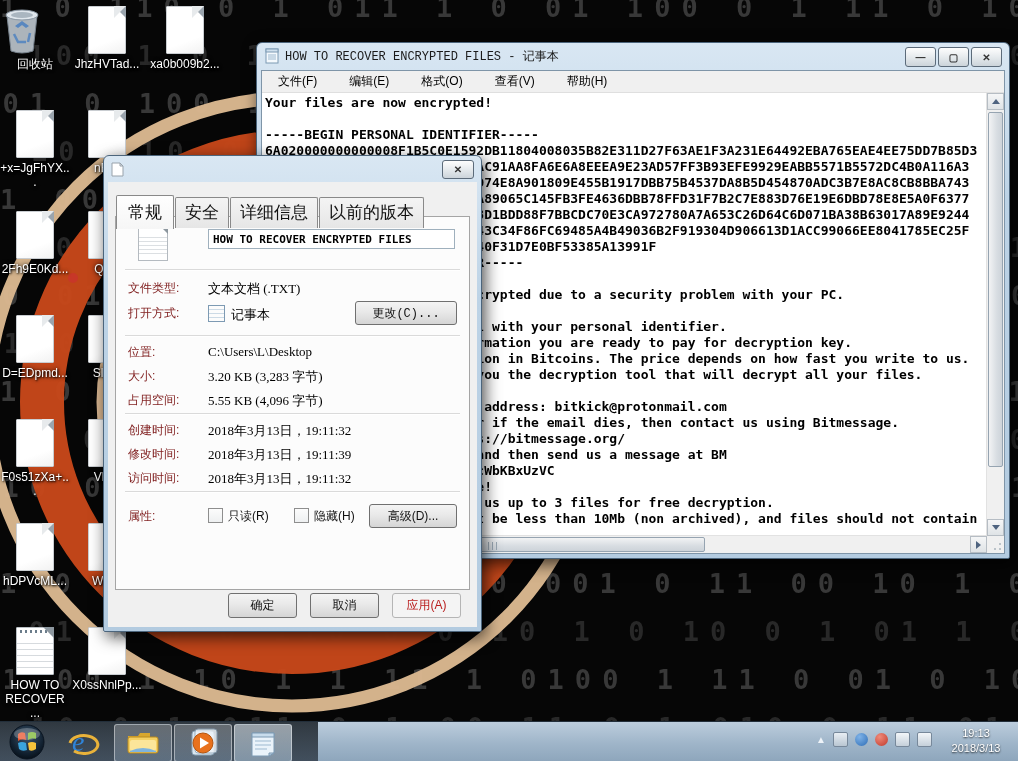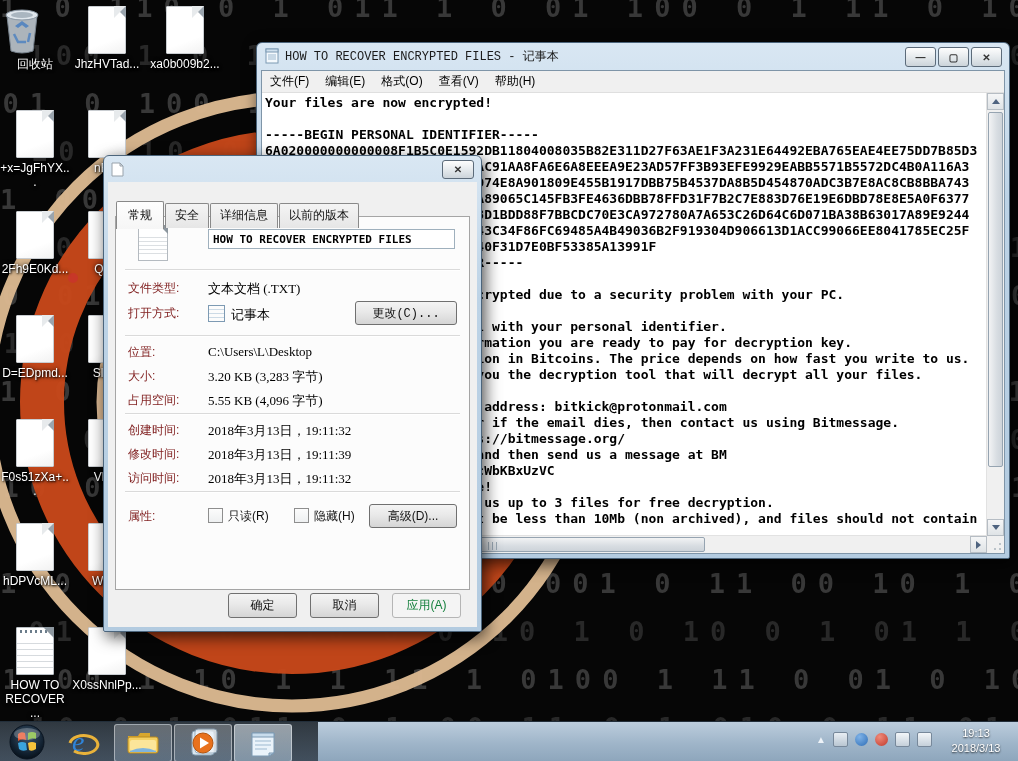--- a/index.html
+++ b/index.html
@@ -38,21 +38,21 @@
   .wbtn{width:29px;height:18px;border:1px solid #5c6b7a;border-radius:3px;
         background:linear-gradient(#fdfdfd,#e8ecef 45%,#ccd4da);display:flex;align-items:center;
         justify-content:center;font-size:10px;color:#333;font-weight:bold;}
   .wbtn.small{width:30px;height:17px;}
 
   
   #notepad{left:256px;top:42px;width:752px;height:515px;z-index:10;}
   .np-client{position:absolute;left:4px;right:4px;top:27px;bottom:4px;background:#fff;border:1px solid #7f95a8;}
   .np-menubar{position:absolute;left:0;right:0;top:0;height:21px;background:#f0f0f0;
               border-bottom:1px solid #dfdfdf;display:flex;align-items:center;font-size:12px;color:#000;}
-  .np-menu-item{padding:0 8px;line-height:21px;}
+  .np-menu-item{padding:0 16px;line-height:21px;}
   .np-text{position:absolute;left:0;top:22px;right:17px;bottom:17px;overflow:hidden;
            font-family:"DejaVu Sans Mono",monospace;font-weight:bold;font-size:13px;line-height:16px;
            white-space:pre;color:#000;padding:2px 12px 0 3px;margin:0;}
   .sb-track{position:absolute;background:#f0f0f0;}
   .np-vscroll{top:22px;right:0;width:17px;bottom:17px;border-left:1px solid #e2e2e2;}
   .np-hscroll{left:0;bottom:0;height:17px;right:17px;border-top:1px solid #e2e2e2;}
   .sb-btn{position:absolute;width:17px;height:17px;background:linear-gradient(#f5f6f7,#dfe3e6);
           border:1px solid #b6bdc4;box-sizing:border-box;display:flex;align-items:center;justify-content:center;}
   .arr{width:0;height:0;border-style:solid;}
   .arr-up{border-width:0 4px 5px 4px;border-color:transparent transparent #4e6380 transparent;}
@@ -65,38 +65,38 @@
   .np-hthumb{top:1px;bottom:1px;left:19px;width:424px;background:linear-gradient(#f2f3f4,#d8dde2 60%,#cdd3d9);}
   .grip{position:absolute;left:50%;top:4px;width:10px;height:8px;margin-left:-5px;
         background-image:repeating-linear-gradient(90deg,#9aa7b3 0,#9aa7b3 1px,transparent 1px,transparent 4px);}
   .np-corner{position:absolute;right:0;bottom:0;width:17px;height:17px;background:#f0f0f0;}
   .np-corner i{position:absolute;width:2px;height:2px;background:#aab4bd;border-radius:50%;}
 
   
   #propdlg{left:103px;top:155px;width:377px;height:475px;z-index:20;}
   .dlg-body{position:absolute;left:4px;right:4px;top:26px;bottom:4px;background:#f0f0f0;}
   .tabs{position:absolute;left:8px;top:12px;display:flex;align-items:flex-end;z-index:3;}
-  .tab{font-size:12px;padding:3px 9px 4px;border:1px solid #898989;border-bottom:none;
-       background:linear-gradient(#f4f4f4,#e6e6e6);margin-right:1px;border-radius:2px 2px 0 0;color:#111;margin-top:6px;}
+  .tab{font-size:17px;padding:3px 9px 4px;border:1px solid #898989;border-bottom:none;
+       background:linear-gradient(#f4f4f4,#e6e6e6);margin-right:1px;border-radius:2px 2px 0 0;color:#111;}
   .tab.active{background:linear-gradient(#fefefe,#f6f6f6);padding:5px 11px 5px;position:relative;top:1px;}
   .page{position:absolute;left:7px;right:7px;top:34px;height:372px;background:#fcfcfc;
         border:1px solid #a5a5a5;font-size:12px;color:#111;}
   .prow{position:absolute;left:0;right:0;}
   .plabel{position:absolute;left:12px;color:#7f1d1d;}
   .pvalue{position:absolute;left:92px;font-family:"Liberation Serif",serif;font-size:13px;color:#000;white-space:nowrap;}
   .psep{position:absolute;left:9px;right:9px;height:1px;background:#dadada;border-bottom:1px solid #fff;}
   .doc-icon-lg{position:absolute;left:22px;top:8px;width:28px;height:34px;background:#fff;border:1px solid #b4bac0;
         background-image:repeating-linear-gradient(#fff,#fff 3px,#b9c0c6 4px);background-position:0 8px;background-repeat:no-repeat;background-size:100% 20px;}
   .doc-icon-lg:after{content:"";position:absolute;right:-1px;top:-1px;border-style:solid;border-width:0 9px 9px 0;
         border-color:transparent #8d979f transparent transparent;}
   .name-input{position:absolute;left:92px;top:12px;right:14px;height:20px;border:1px solid #9fb0bd;
         background:#fff;font-family:"DejaVu Sans Mono",monospace;font-size:11px;font-weight:bold;color:#000;padding:2px 4px;box-sizing:border-box;}
   .btn7{border:1px solid #707070;border-radius:3px;background:linear-gradient(#f4f4f4,#e9e9e9 45%,#d5d5d5);
         font-size:12px;color:#111;display:flex;align-items:center;justify-content:center;}
-  .btn7.disabled{color:#15803d;border-color:#b5b5b5;background:#f4f4f4;}
+  .btn7.disabled{color:#b91c1c;border-color:#b5b5b5;background:#f4f4f4;}
   .chk{display:inline-block;width:13px;height:13px;border:1px solid #8e8e8e;background:linear-gradient(#fcfcfc,#eef0f1);
        vertical-align:-3px;margin-right:5px;}
   .mini-np{display:inline-block;width:15px;height:15px;vertical-align:-3px;margin-right:6px;
        background:linear-gradient(150deg,#eaf3fb 60%,#cfe0ee);border:1px solid #7d9ab3;
        background-image:repeating-linear-gradient(#0000,#0000 3px,#9db9d0 4px);}
   .dlg-buttons{position:absolute;right:16px;bottom:9px;display:flex;gap:13px;}
   .dlg-buttons .btn7{width:67px;height:23px;}
 
   
   #taskbar{position:absolute;left:0;top:721px;width:1018px;height:40px;z-index:30;

